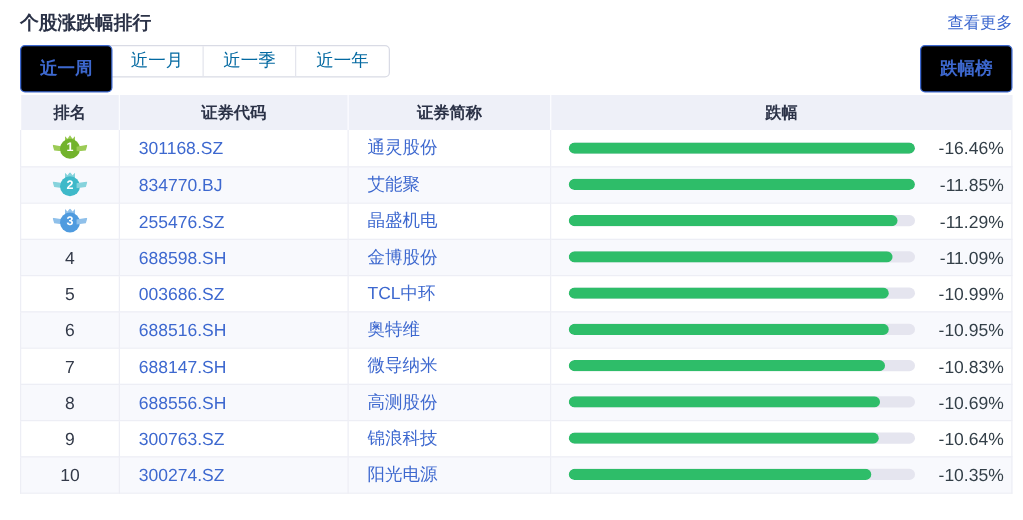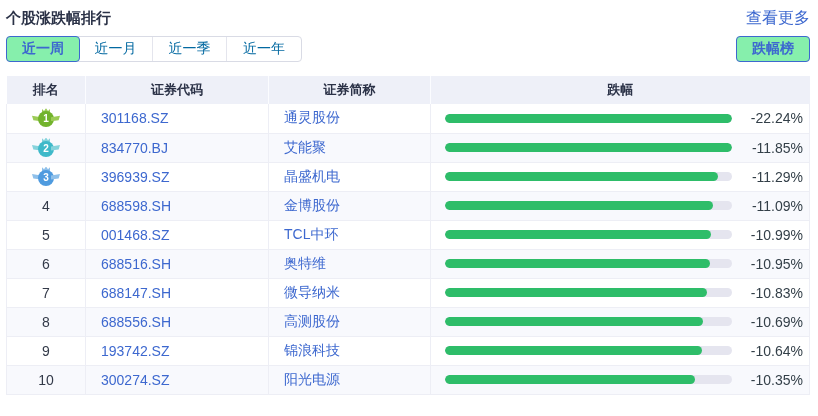--- a/index.html
+++ b/index.html
@@ -12,34 +12,34 @@
     --header-bg:#eef0f8;
     --stripe:#f8f9fd;
   }
   *{box-sizing:border-box;}
   html,body{margin:0;padding:0;}
   body{
     width:818px;height:416px;background:#fff;
     font-family:"Liberation Sans","DejaVu Sans",sans-serif;
     color:var(--body-text);
   }
-  .page{padding:6px 8px 0 6px;}
+  .page{padding:6px 8px 0 16px;}
   .topbar{display:flex;justify-content:space-between;align-items:center;height:24px;}
   .title{font-size:15px;font-weight:bold;color:var(--dark);}
-  .more{font-size:16px;color:var(--accent);cursor:pointer;text-decoration:none;}
+  .more{font-size:13px;color:var(--accent);cursor:pointer;text-decoration:none;}
   .controls{display:flex;justify-content:space-between;align-items:center;margin-top:6px;}
   .tab-group{display:flex;border:1px solid #d9dbe5;border-radius:4px;height:26px;background:#fff;}
   .tab{
     min-width:74px;padding:0 14px;display:flex;align-items:center;justify-content:center;
     font-size:14px;color:#0369a1;border-right:1px solid #e4e5ed;cursor:pointer;white-space:nowrap;
   }
   .tab:last-child{border-right:none;font-family:Liberation Serif, serif;}
   .tab.active{
     border:1px solid var(--accent);border-radius:4px;color:var(--accent);font-weight:bold;
-    margin:-1px;height:26px;background:#86efac;position:relative;z-index:1;
+    margin:-1px;height:38px;background:#000000;position:relative;z-index:1;
   }
   table{width:100%;border-collapse:collapse;table-layout:fixed;margin-top:14px;}
   col.c-rank{width:79px;} col.c-code{width:183px;} col.c-name{width:162px;}
   thead th{
     background:var(--header-bg);height:28px;font-size:13px;font-weight:bold;color:var(--dark);
     text-align:center;border-right:1px solid #fbfcff;font-family:Liberation Serif, serif;
   }
   thead th:last-child{border-right:none;}
   tbody td{
     height:29px;font-size:14px;border-bottom:1px solid var(--border);
@@ -110,42 +110,42 @@
     <tbody id="body-rows">
   <tr>
     <td class="rank"><span class="medal medal-1"><i class="crown"></i><i class="wing l"></i><b class="num">1</b><i class="wing r"></i></span></td>
     <td class="code">301168.SZ</td>
     <td class="name">通灵股份</td>
     <td class="bar-cell">
       <div class="bar-wrap">
         <div class="track">
           <div class="fill" style="width: 100%;"></div>
         </div>
-        <div class="pct">-22.24%</div>
+        <div class="pct">-16.46%</div>
       </div>
     </td>
   </tr>
 
   <tr>
     <td class="rank"><span class="medal medal-2"><i class="crown"></i><i class="wing l"></i><b class="num">2</b><i class="wing r"></i></span></td>
     <td class="code">834770.BJ</td>
     <td class="name">艾能聚</td>
     <td class="bar-cell">
       <div class="bar-wrap">
         <div class="track">
           <div class="fill" style="width: 99.83%;"></div>
         </div>
         <div class="pct">-11.85%</div>
       </div>
     </td>
   </tr>
 
   <tr>
     <td class="rank"><span class="medal medal-3"><i class="crown"></i><i class="wing l"></i><b class="num">3</b><i class="wing r"></i></span></td>
-    <td class="code">396939.SZ</td>
+    <td class="code">255476.SZ</td>
     <td class="name">晶盛机电</td>
     <td class="bar-cell">
       <div class="bar-wrap">
         <div class="track">
           <div class="fill" style="width: 95.11%;"></div>
         </div>
         <div class="pct">-11.29%</div>
       </div>
     </td>
   </tr>
@@ -159,21 +159,21 @@
         <div class="track">
           <div class="fill" style="width: 93.43%;"></div>
         </div>
         <div class="pct">-11.09%</div>
       </div>
     </td>
   </tr>
 
   <tr>
     <td class="rank">5</td>
-    <td class="code">001468.SZ</td>
+    <td class="code">003686.SZ</td>
     <td class="name">TCL中环</td>
     <td class="bar-cell">
       <div class="bar-wrap">
         <div class="track">
           <div class="fill" style="width: 92.59%;"></div>
         </div>
         <div class="pct">-10.99%</div>
       </div>
     </td>
   </tr>
@@ -215,21 +215,21 @@
         <div class="track">
           <div class="fill" style="width: 90.06%;"></div>
         </div>
         <div class="pct">-10.69%</div>
       </div>
     </td>
   </tr>
 
   <tr>
     <td class="rank">9</td>
-    <td class="code">193742.SZ</td>
+    <td class="code">300763.SZ</td>
     <td class="name">锦浪科技</td>
     <td class="bar-cell">
       <div class="bar-wrap">
         <div class="track">
           <div class="fill" style="width: 89.64%;"></div>
         </div>
         <div class="pct">-10.64%</div>
       </div>
     </td>
   </tr>

